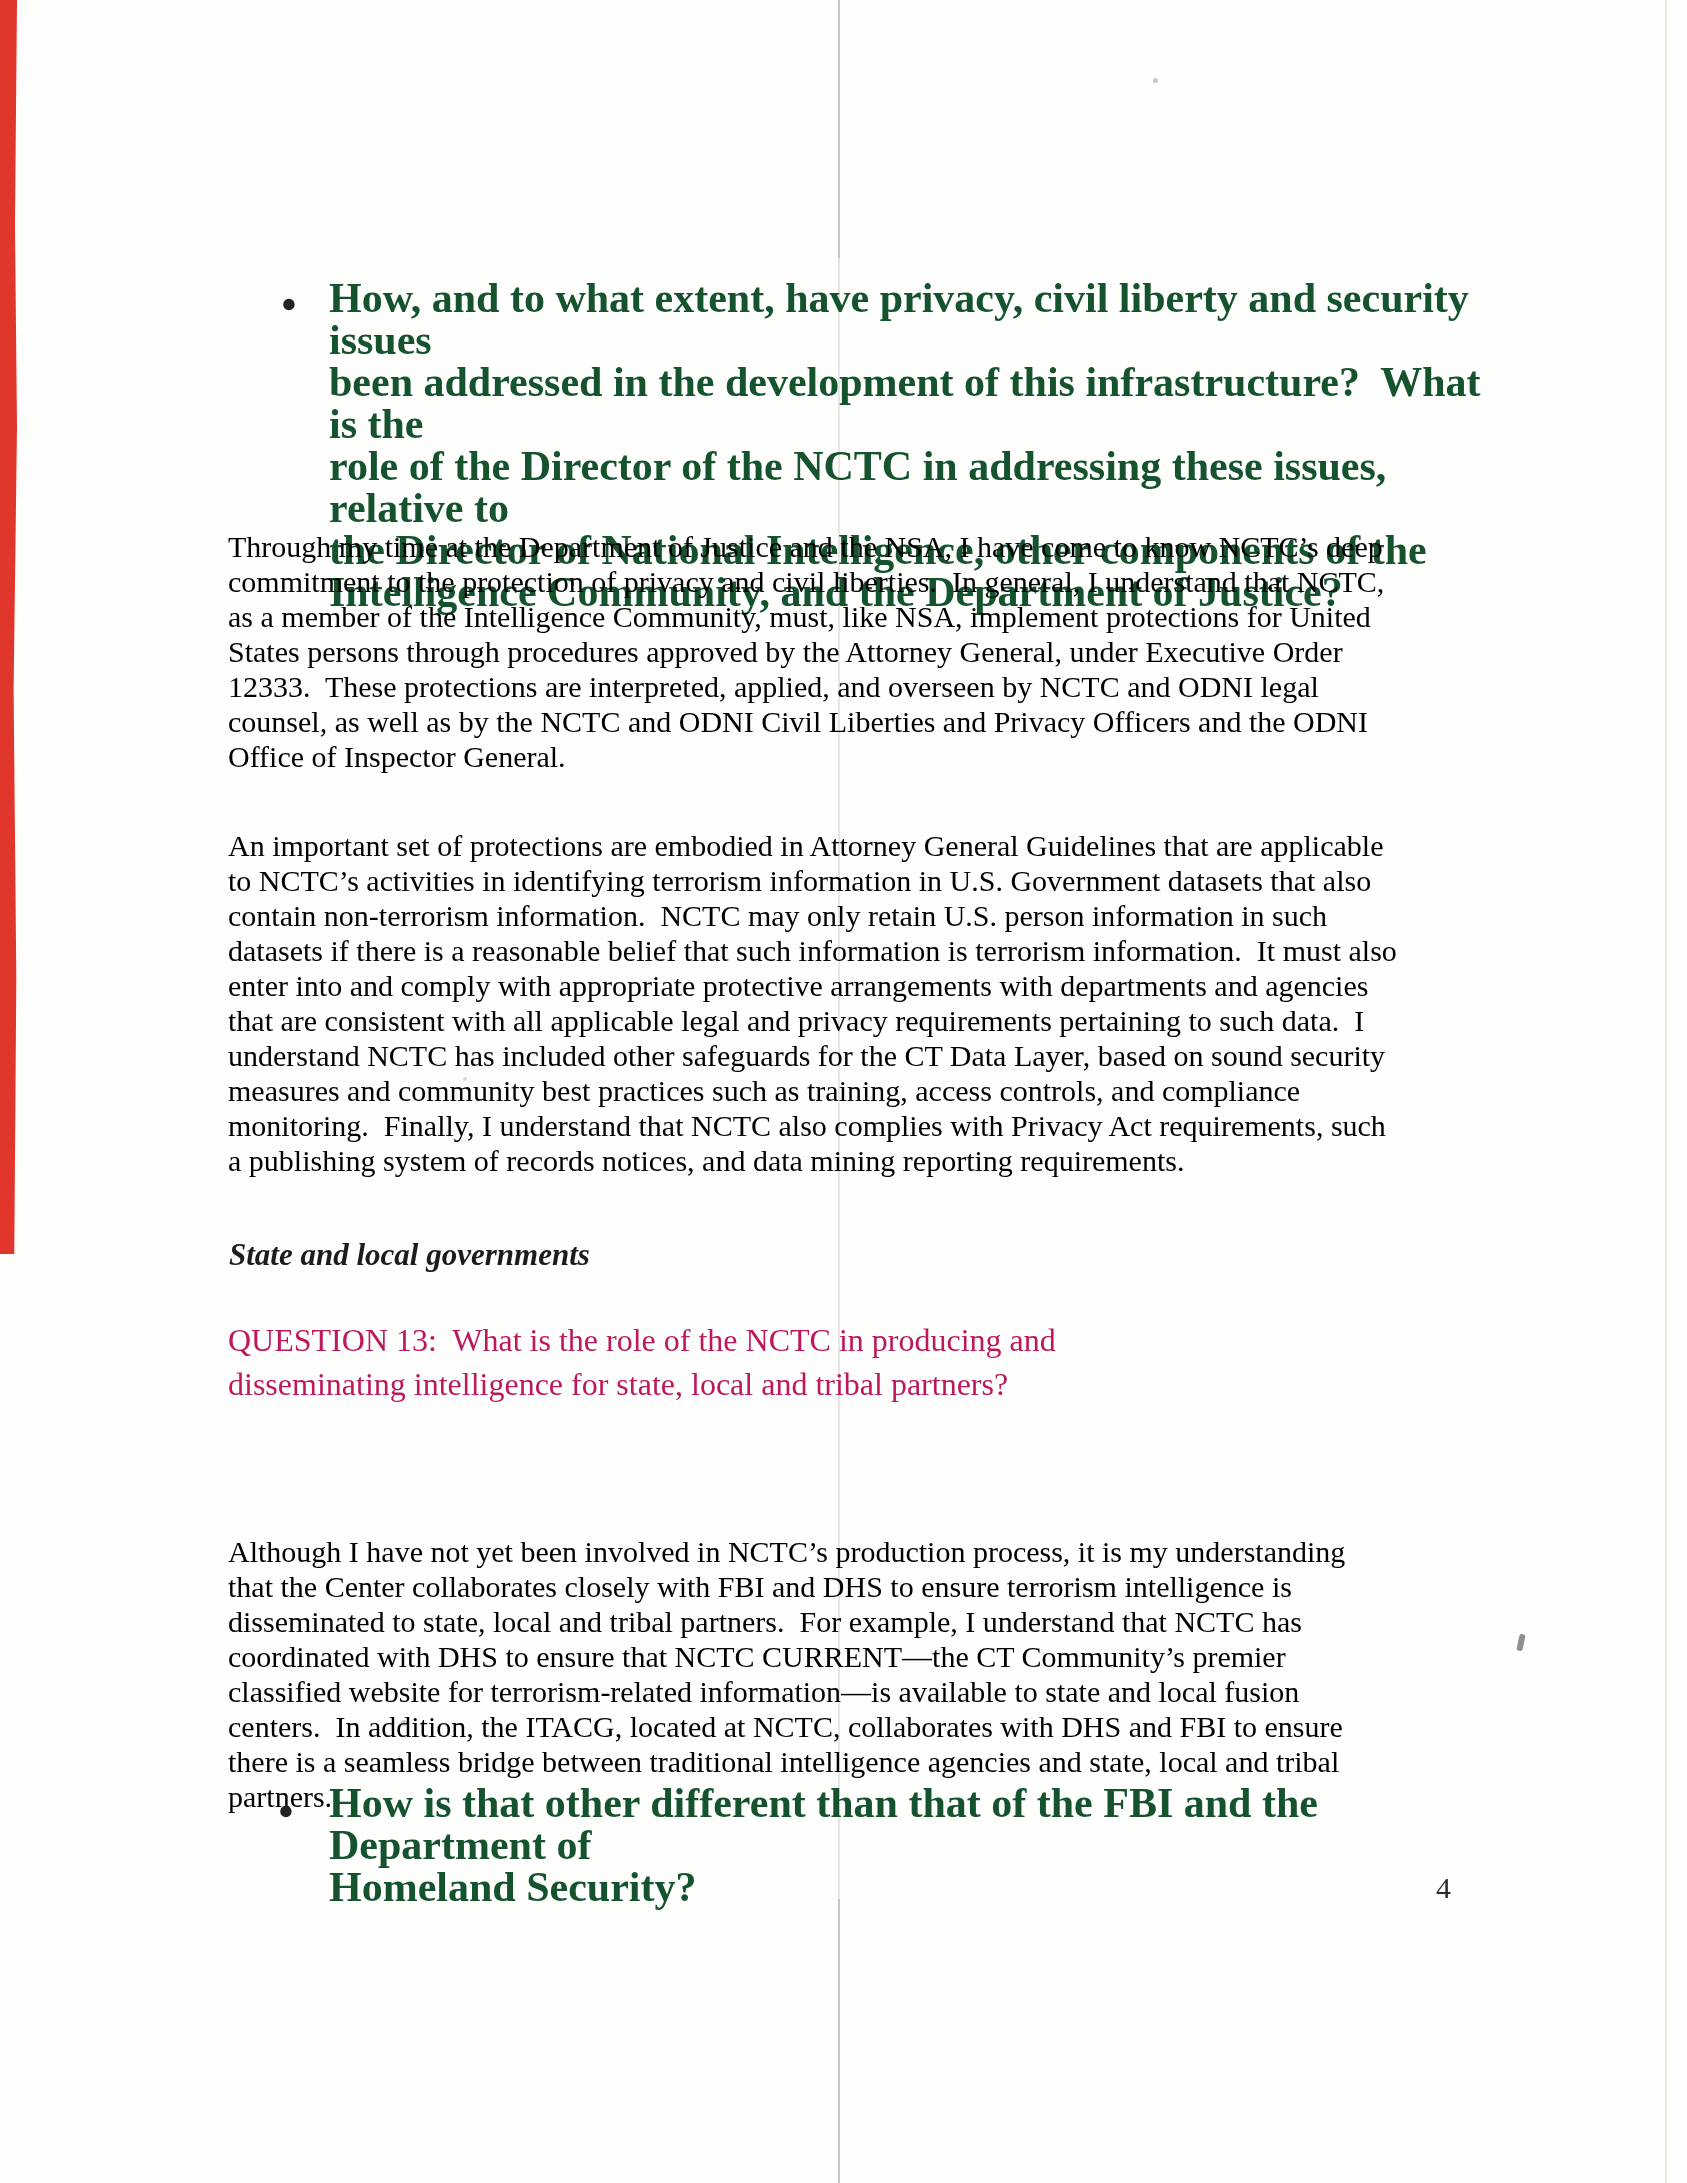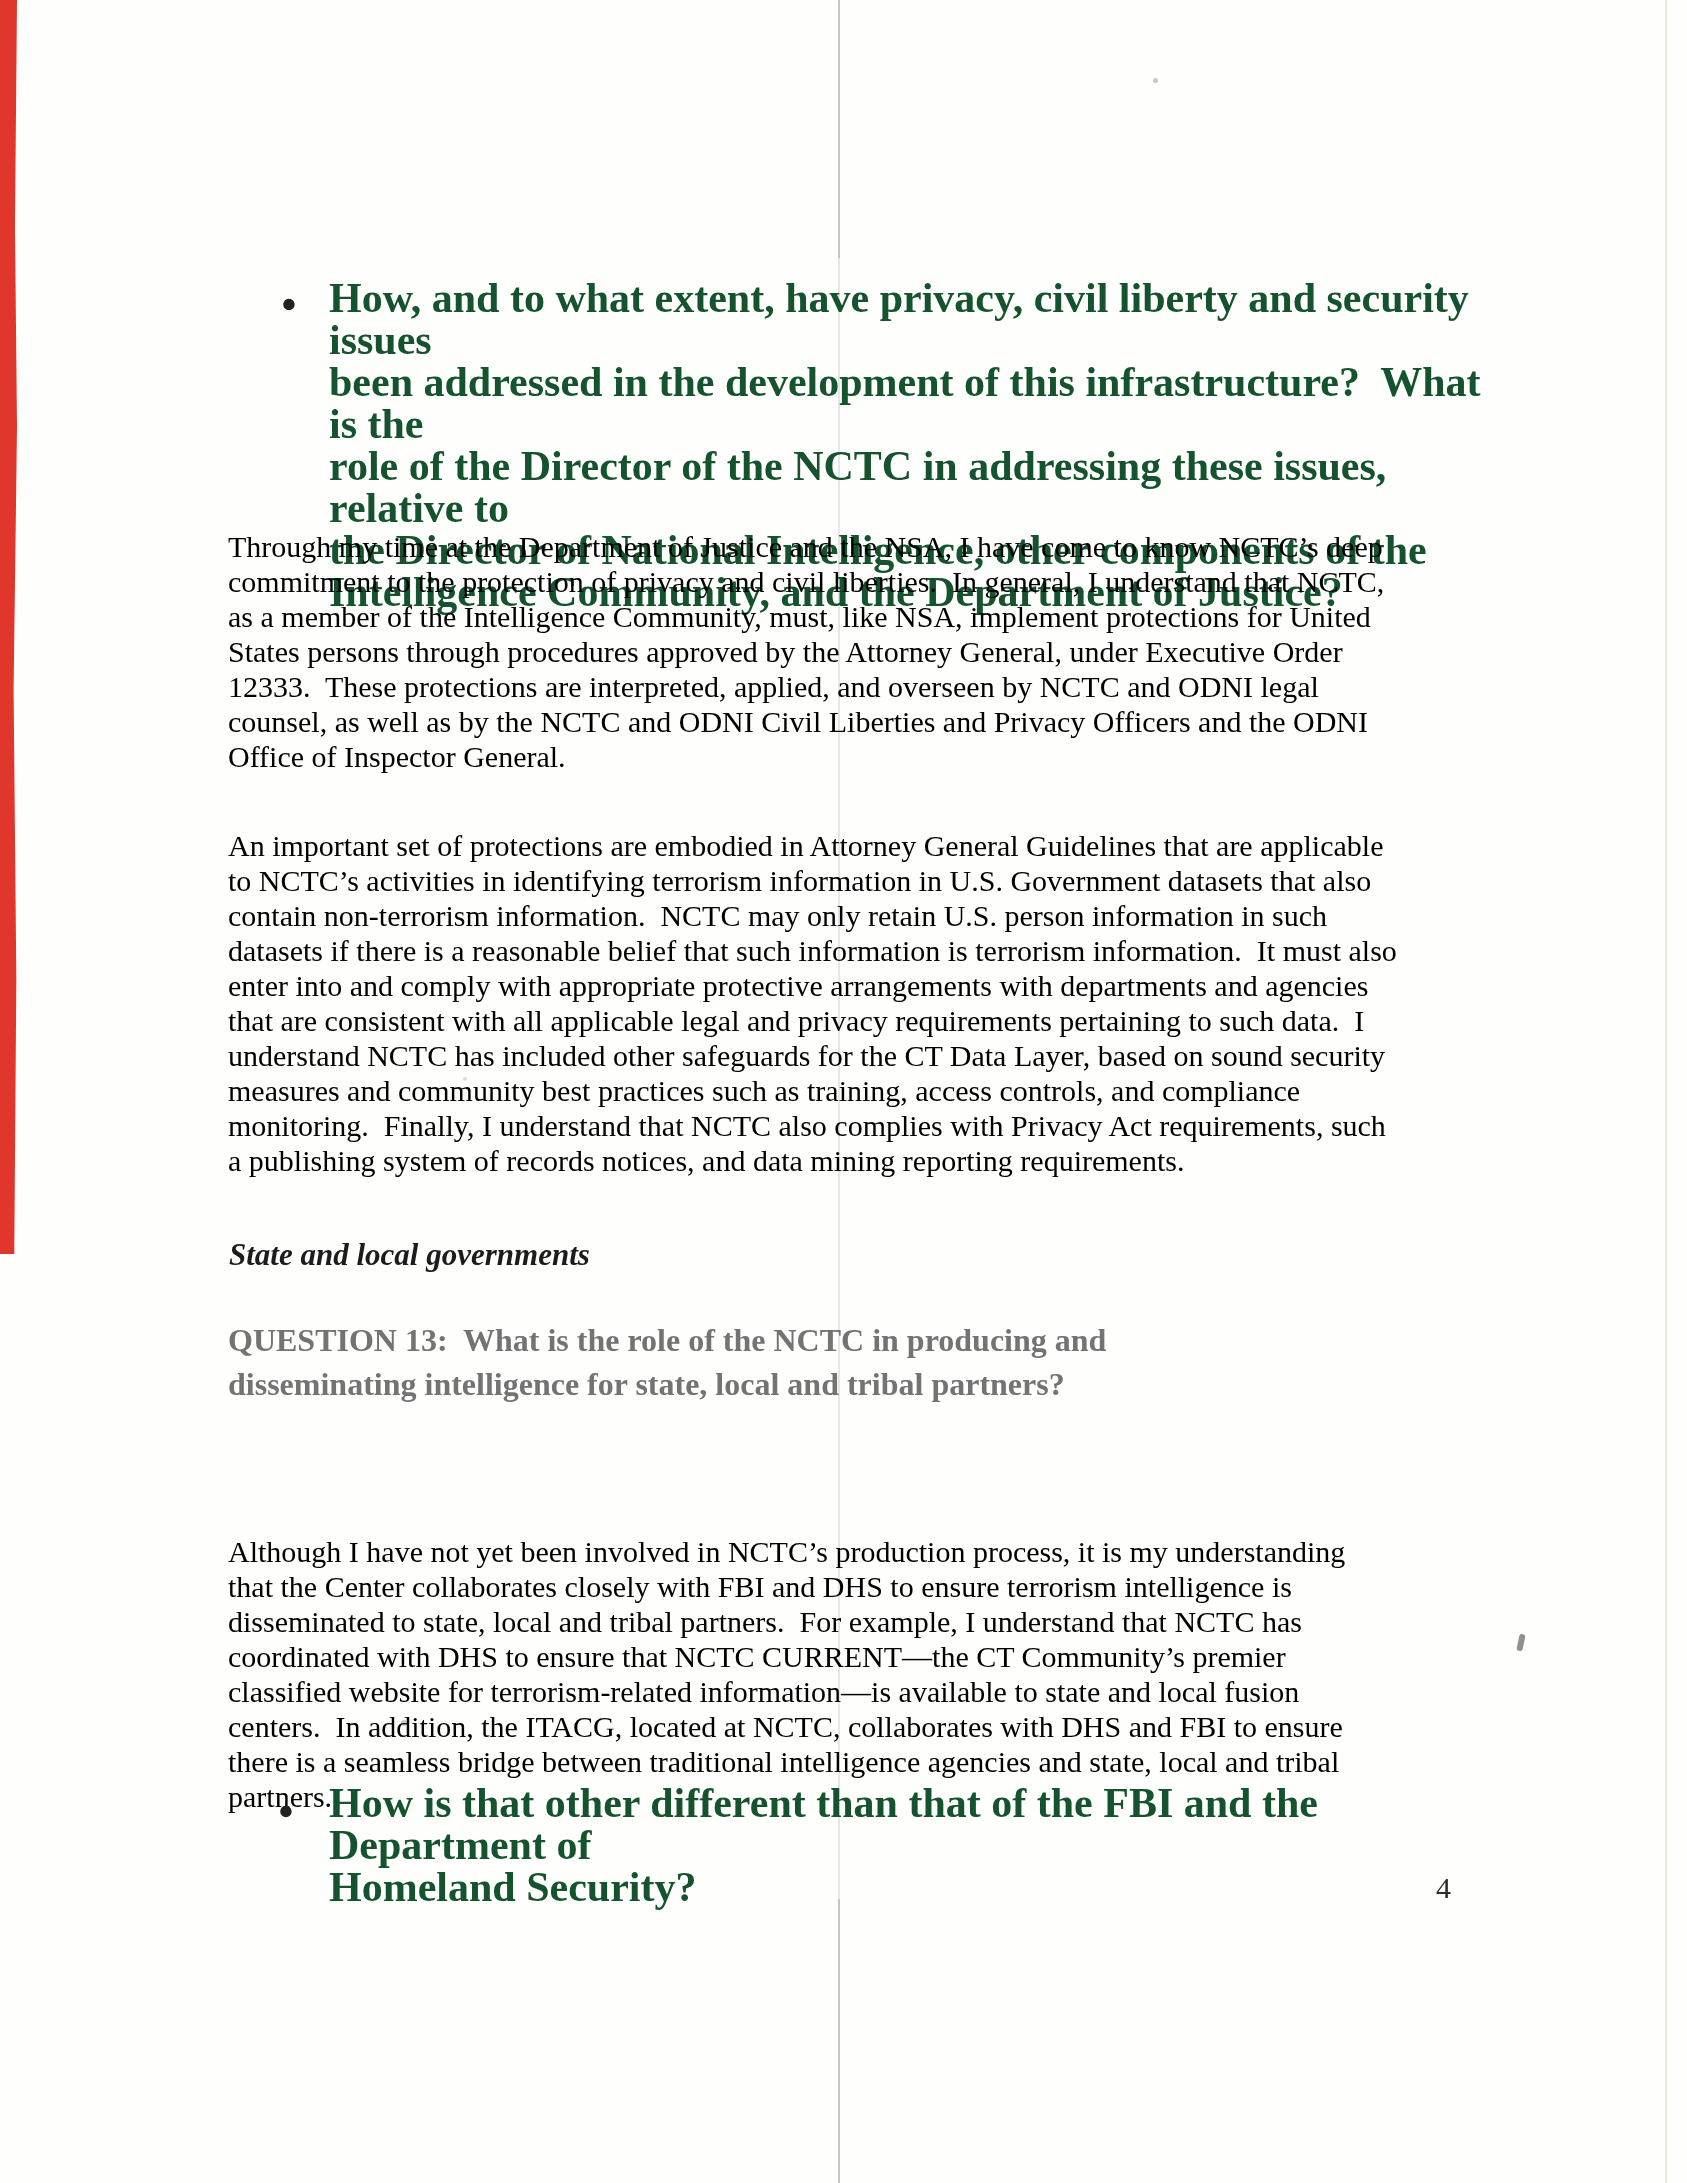--- a/index.html
+++ b/index.html
@@ -85,22 +85,22 @@
   }
   .section-heading {
     font-size: 31px;
     font-weight: 700;
     font-style: italic;
     color: #1c1c1c;
     line-height: 37px;
   }
   .question-heading {
     font-size: 32px;
-    font-weight: 700;
-    color: #737373;
+    font-weight: 400;
+    color: #be185d;
     line-height: 44px;
     width: 1191px;
   }
   .page-number {
     position: absolute;
     font-size: 30px;
     color: #2b2b2b;
   }
 </style>
 </head>

